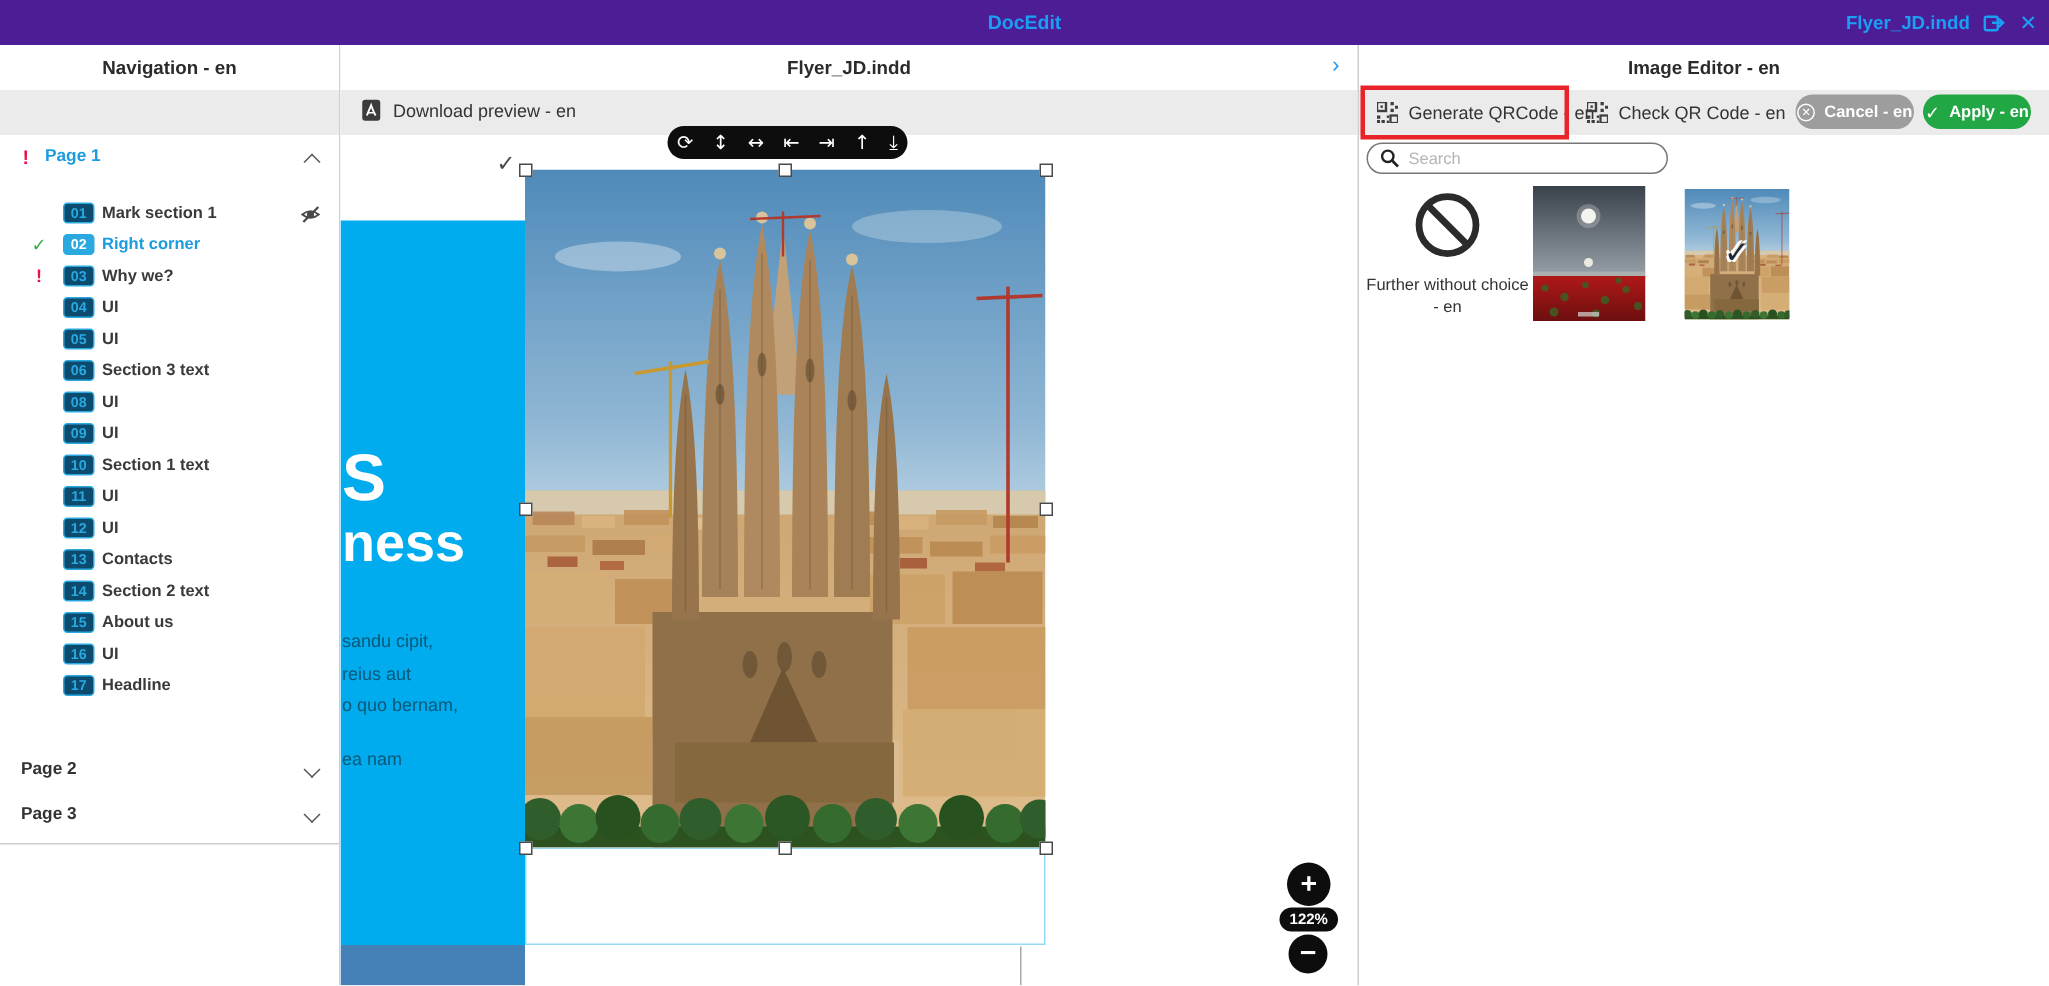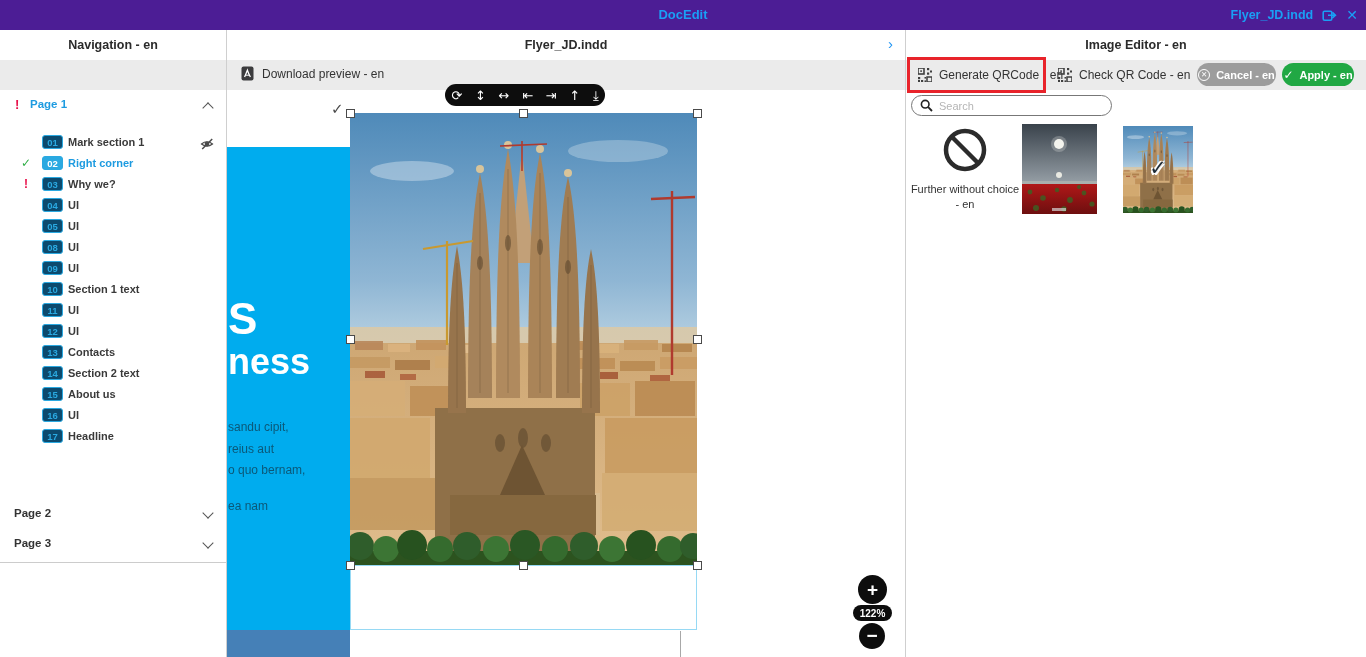--- a/index.html
+++ b/index.html
@@ -293,20 +293,24 @@
       </div>
       <div class="nav-row">
           <span class="badge">04</span>
           <span class="rlabel">UI</span>
         </div>
       <div class="nav-row">
           <span class="badge">05</span>
           <span class="rlabel">UI</span>
         </div>
       <div class="nav-row">
+          <span class="badge">06</span>
+          <span class="rlabel">Section 3 text</span>
+        </div>
+      <div class="nav-row">
           <span class="badge">08</span>
           <span class="rlabel">UI</span>
         </div>
       <div class="nav-row">
           <span class="badge">09</span>
           <span class="rlabel">UI</span>
         </div>
       <div class="nav-row">
           <span class="badge">10</span>
           <span class="rlabel">Section 1 text</span>

